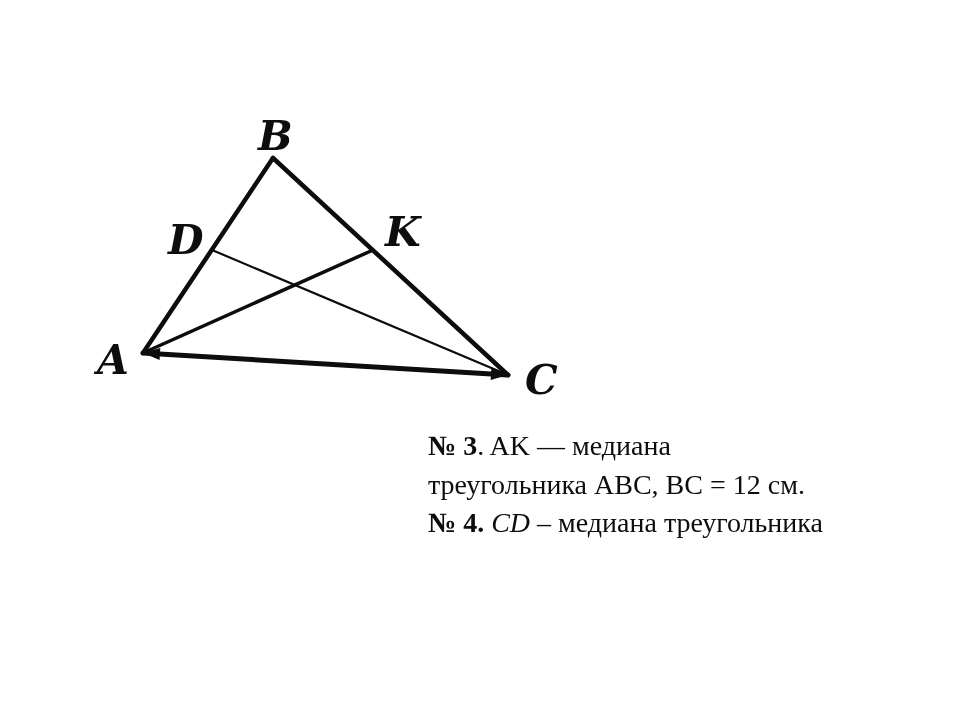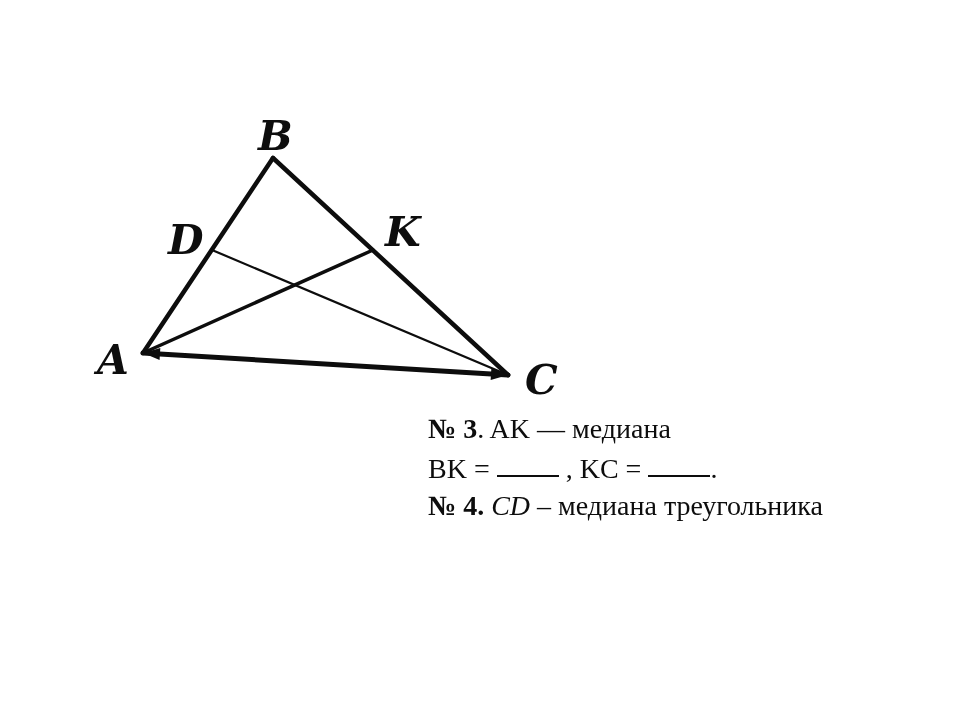--- a/index.html
+++ b/index.html
@@ -25,21 +25,21 @@
   .diagram-svg text {
     font-family: "DejaVu Serif", serif;
     font-weight: bold;
     font-style: italic;
     font-size: 41px;
     fill: #0d0d0d;
   }
   .problems {
     position: absolute;
     left: 428px;
-    top: 410px;
+    top: 427px;
     width: 500px;
     color: #0d0d0d;
     font-size: 28px;
     line-height: 38.6px;
     white-space: nowrap;
   }
   .problems .pline { height: 38.6px; }
   .problems .b { font-weight: bold; }
   .problems .i { font-style: italic; }
   .problems .blank {
@@ -62,16 +62,16 @@
       <polygon points="143,353 160.33019249823317,348.0336705733326 159.6082150925943,360.01193207597754" fill="#0d0d0d"></polygon>
       <polygon points="508,375 490.66980750176685,379.9663294266674 491.39178490740574,367.98806792402246" fill="#0d0d0d"></polygon>
       <text x="97" y="374">A</text>
       <text x="258" y="150">B</text>
       <text x="525" y="394">C</text>
       <text x="168" y="254">D</text>
       <text x="385" y="246">K</text>
     </svg>
   <div class="problems">
       <div class="pline"><span class="b">№ 3</span><span>. AK — медиана</span></div>
-      <div class="pline"><span>BK = </span><span class="blank" style="width: 62px;"></span><span> , KC = </span><span class="blank" style="width: 62px;"></span><span>.</span></div>
+      <div class="pline"><span>треугольника ABC, BC = 12 см.</span></div>
       <div class="pline"><span class="b">№ 4.</span><span> </span><span class="i">CD</span><span> – медиана треугольника</span></div>
     </div>
 </div>
 
 </body></html>

